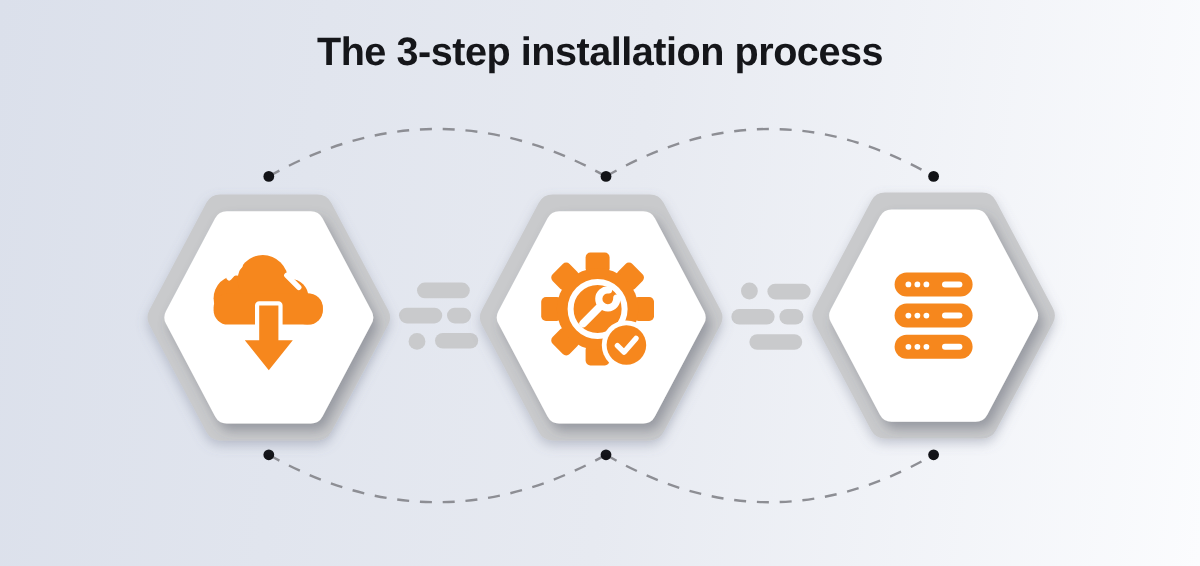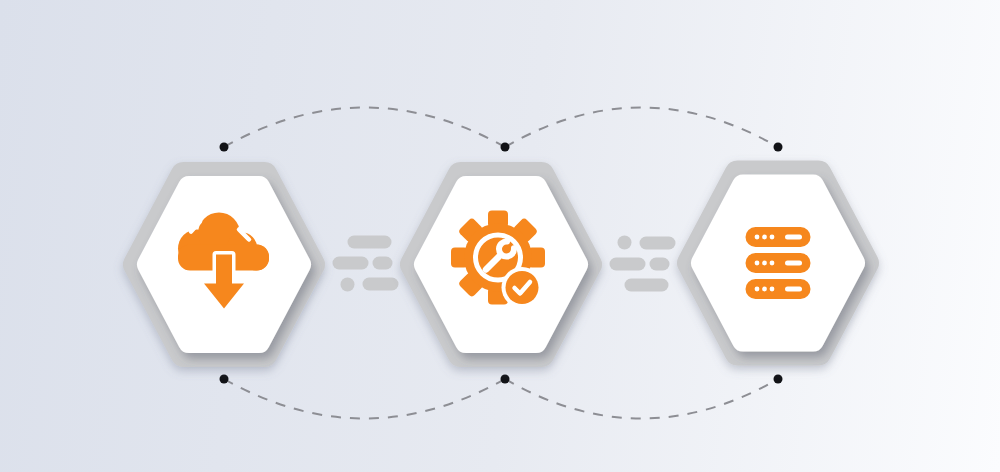--- a/index.html
+++ b/index.html
@@ -23,20 +23,21 @@
   .diagram{position:absolute;top:0;left:0;}
   .dash-curve{fill:none;stroke:var(--dash);stroke-width:2;stroke-dasharray:10 9;}
   .dot{fill:var(--dot);}
   .gray-shape{fill:var(--shape_gray);}
 </style>
 </head>
 <body>
 
 <div class="stage">
 
+  <h1 class="title">The 3-step installation process</h1>
 
   <svg class="diagram" width="1000" height="472" viewBox="0 0 1000 472">
 
     <defs>
       <filter id="shadowOuter" x="-40%" y="-40%" width="180%" height="180%">
         <feDropShadow dx="0" dy="4" stdDeviation="5" flood-color="#6a7288" flood-opacity="0.35"></feDropShadow>
       </filter>
       <filter id="shadowInner" x="-40%" y="-40%" width="180%" height="180%">
         <feDropShadow dx="4" dy="6" stdDeviation="5" flood-color="#4a505e" flood-opacity="0.40"></feDropShadow>
       </filter>

